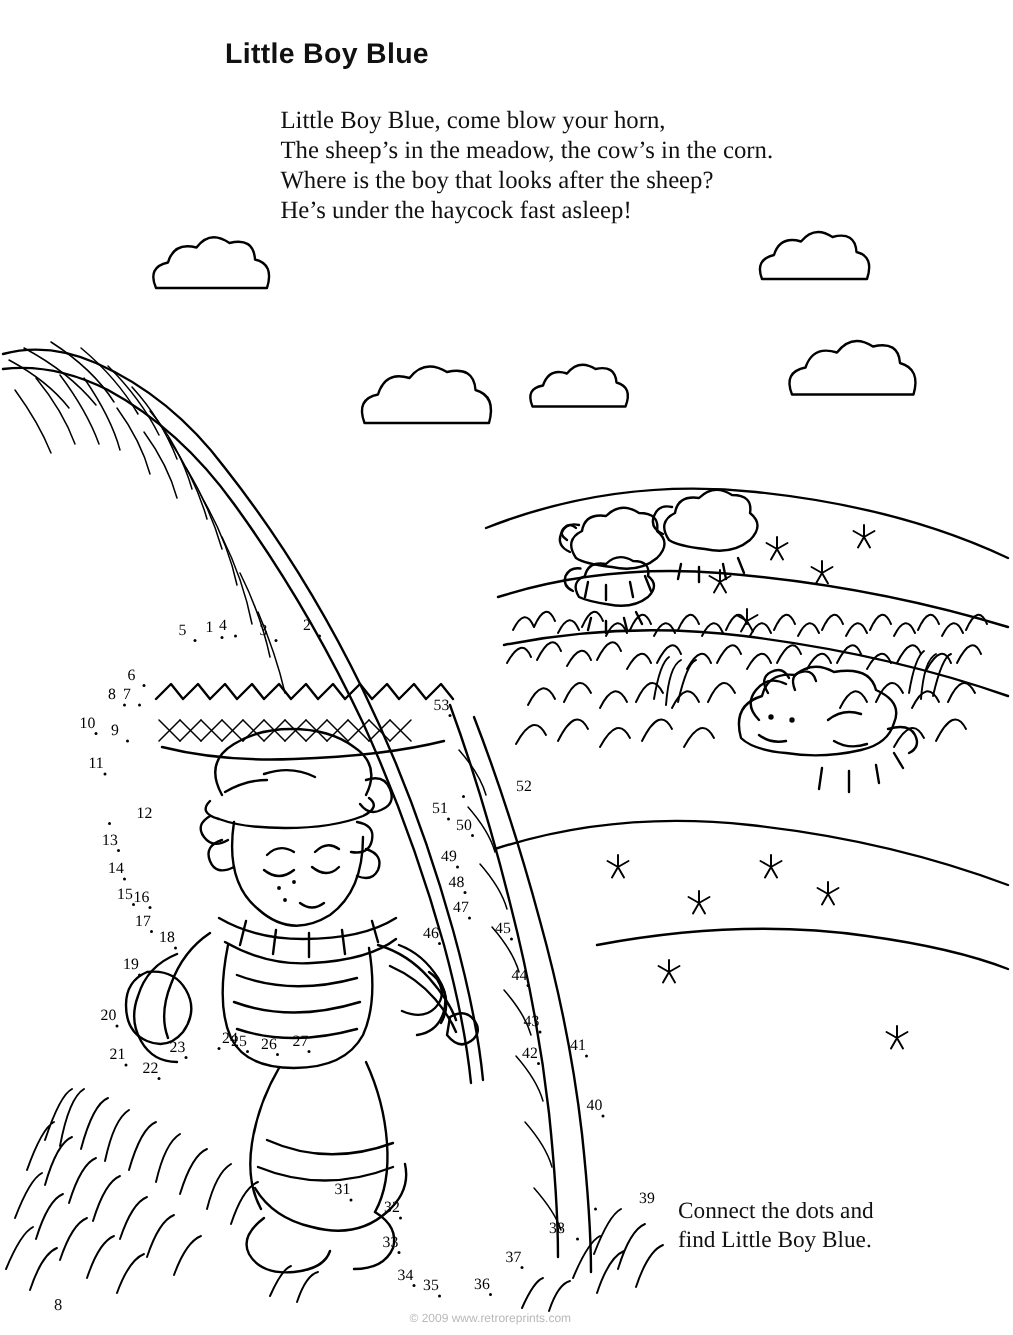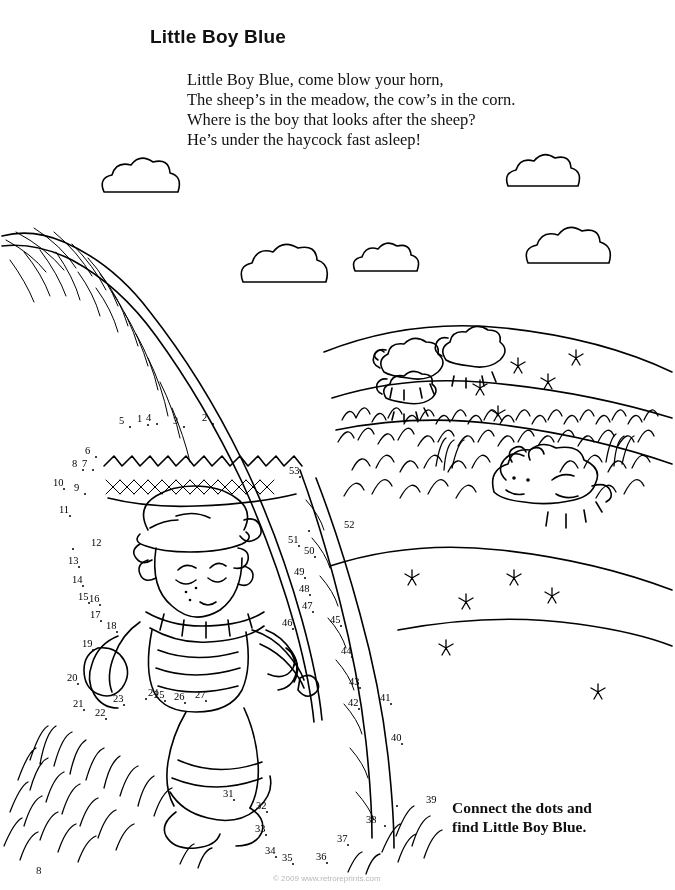--- a/index.html
+++ b/index.html
@@ -50,21 +50,20 @@
   
   .caption {
     position: absolute;
     left: 452px;
     top: 798px;
     width: 210px;
     font-family: "Liberation Serif", serif;
     font-size: 15.5px;
     line-height: 19px;
     color: #111;
-    font-weight: bold;
   }
 
   
   .page-number {
     position: absolute;
     left: 36px;
     top: 864px;
     font-family: "Liberation Serif", serif;
     font-size: 11px;
     color: #111;

